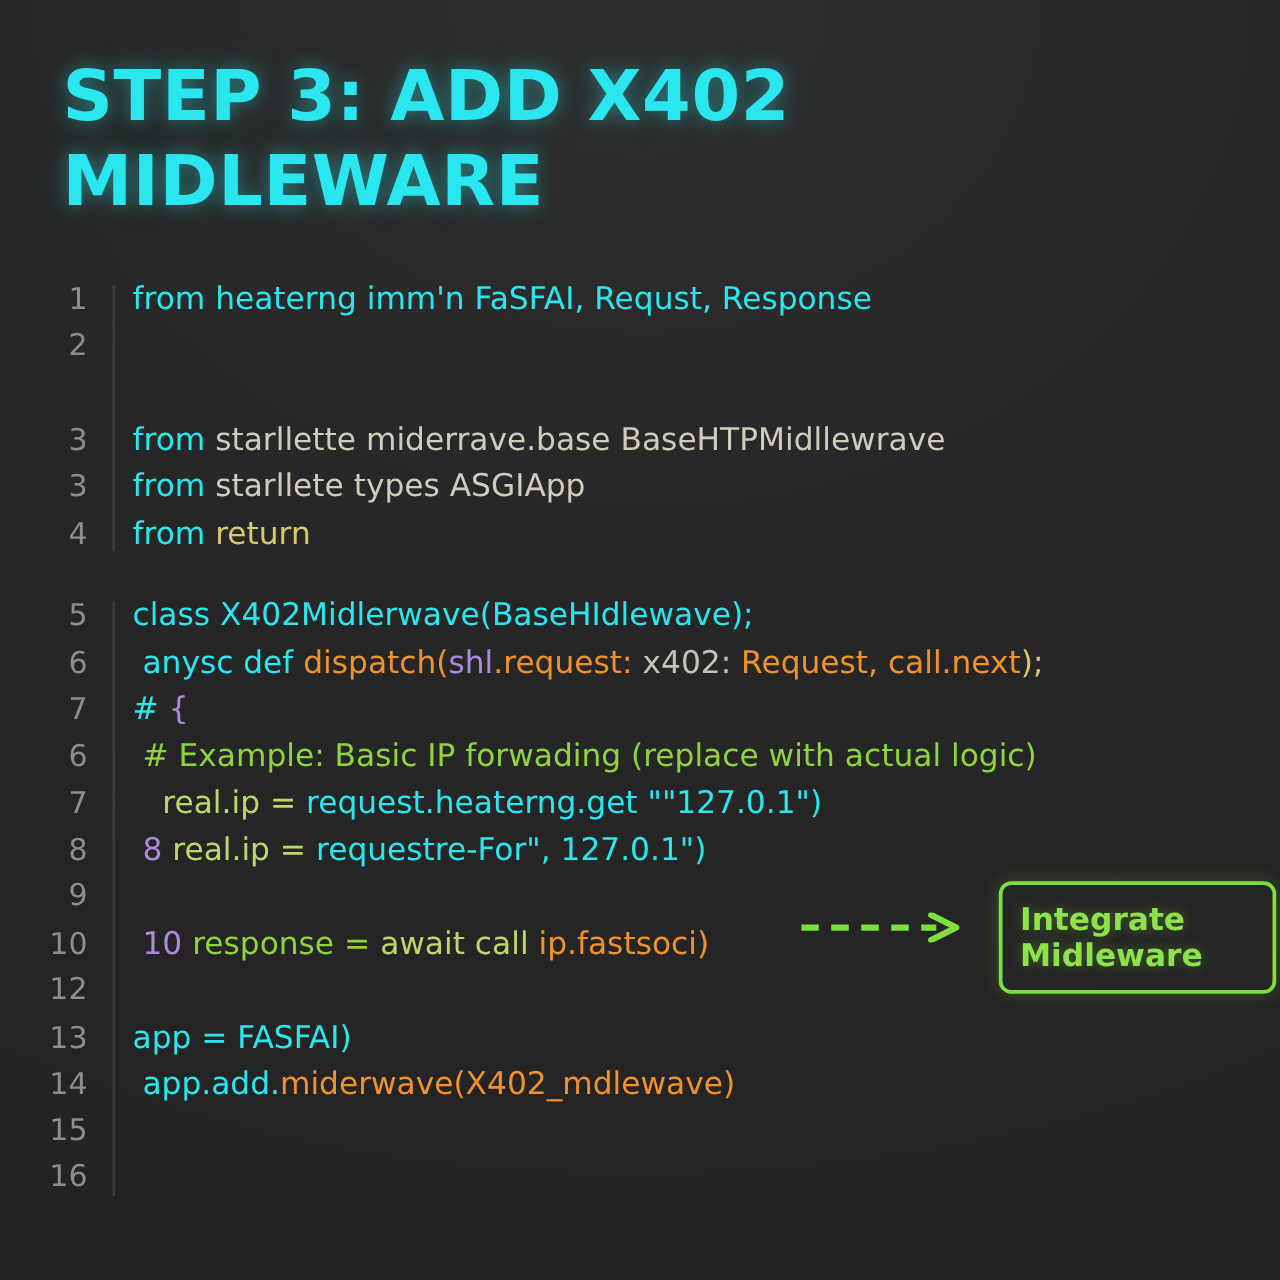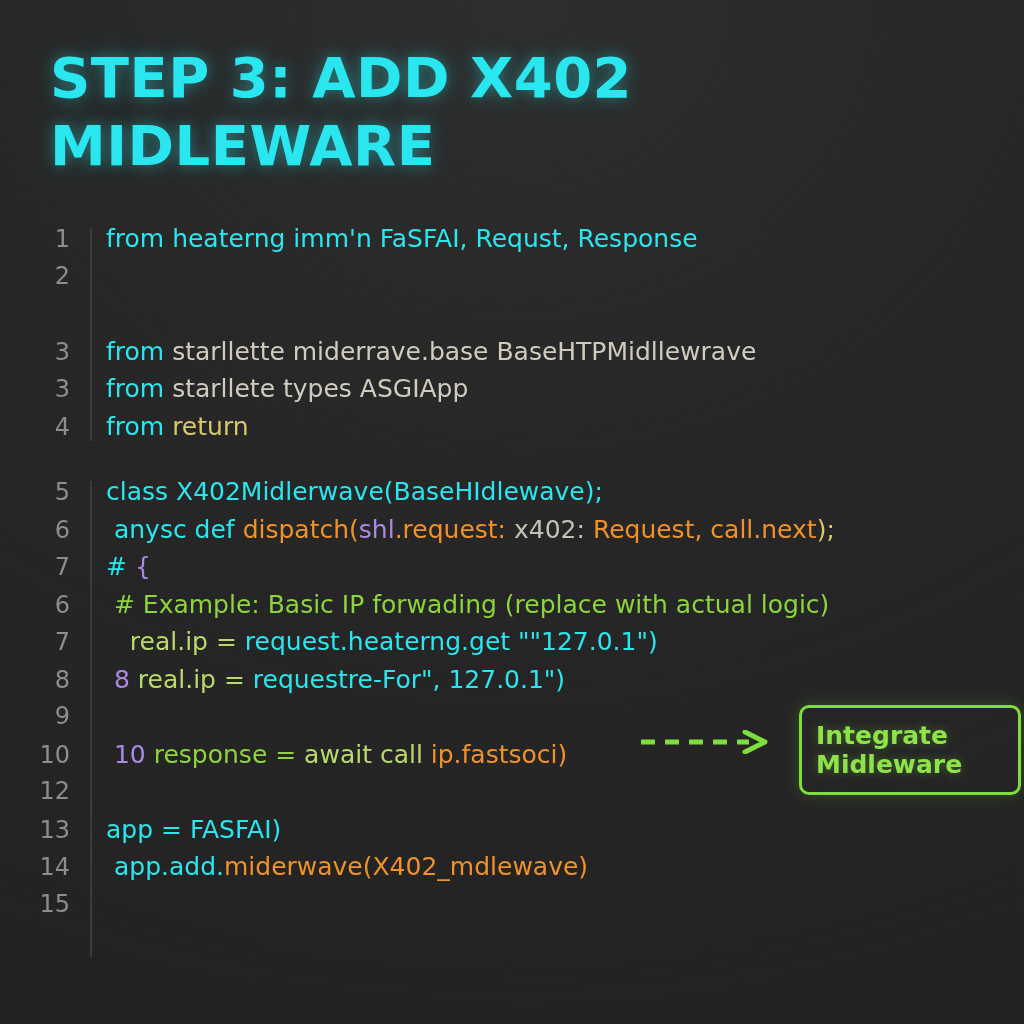--- a/index.html
+++ b/index.html
@@ -196,20 +196,24 @@
           <span class="ln">13</span>
           <span class="src"><span class="t-cyan">app = FASFAI)</span></span>
         </div>
         <div class="line">
           <span class="ln">14</span>
           <span class="src"><span class="t-cyan"> app.add.</span><span class="t-org">miderwave(X402_mdlewave)</span></span>
         </div>
         <div class="line">
           <span class="ln">15</span>
         </div>
+        <div class="line">
+          <span class="ln">16</span>
+          <span class="src"></span>
+        </div>
       </div>
     </div>
 
   <svg id="arrow" viewBox="0 0 132 24" xmlns="http://www.w3.org/2000/svg">
     <line x1="0" y1="12" x2="108" y2="12" stroke="#7ede3d" stroke-width="5" stroke-dasharray="14 10"></line>
     <path d="M104 2 L124 12 L104 22" fill="none" stroke="#7ede3d" stroke-width="5" stroke-linecap="round" stroke-linejoin="round"></path>
   </svg>
 
   <div id="callout">
     <div id="callout-text">Integrate

